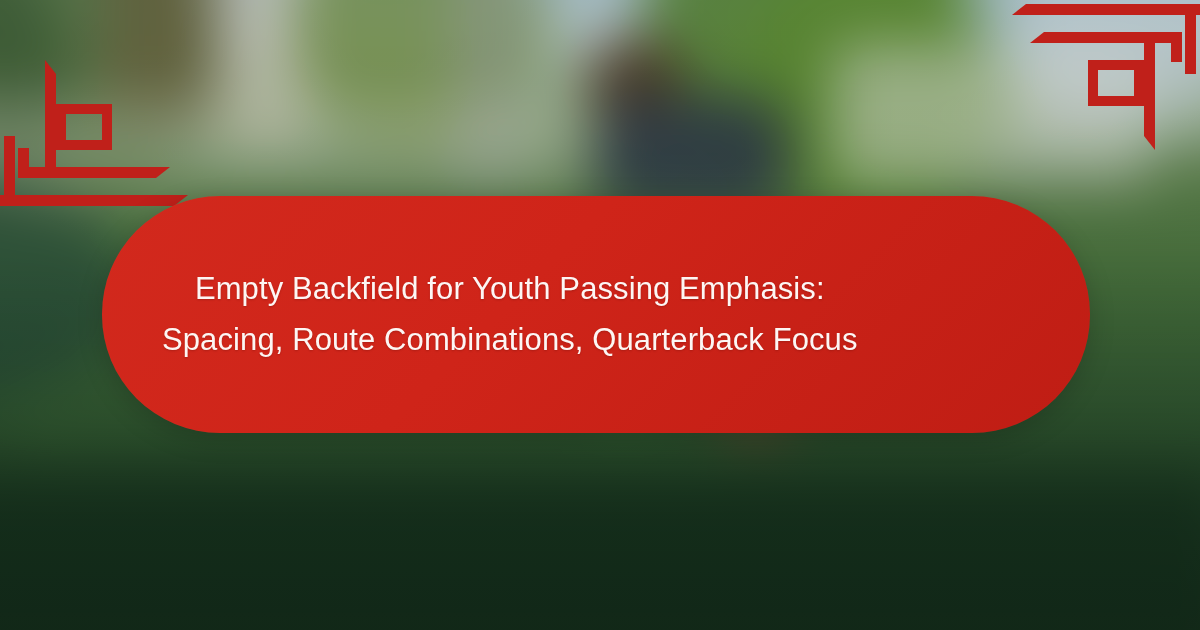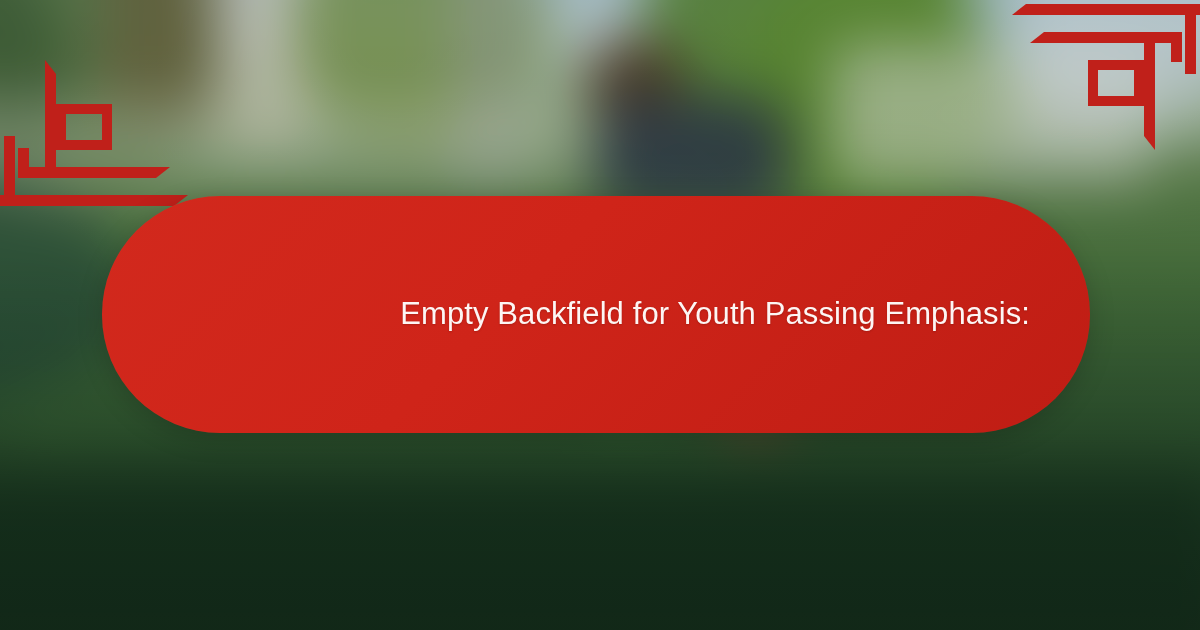--- a/index.html
+++ b/index.html
@@ -103,21 +103,21 @@
 
   
   .card {
     position:absolute;
     left:102px; top:196px;
     width:988px; height:237px;
     background:linear-gradient(135deg, #d2291d 0%, #cf2419 42%, #bf1d14 100%);
     border-radius:118px;
     display:flex;
     align-items:center;
-    justify-content:flex-end;
+    justify-content:flex-start;
     box-shadow:0 6px 26px rgba(0,0,0,0.18);
   }
 
   .card-title {
     color:#fdf6f4;
     font-family:"Liberation Sans", sans-serif;
     font-size:31px;
     font-weight:400;
     line-height:1.62;
     text-align:center;
@@ -177,16 +177,17 @@
     <span class="orn-piece p-vbar-long"></span>
     <span class="orn-piece p-sq-h-top"></span>
     <span class="orn-piece p-sq-h-bot"></span>
     <span class="orn-piece p-sq-v-left"></span>
     <span class="orn-piece p-sq-v-right"></span>
   </div>
 
   <div class="card">
     <h1 class="card-title">
       <span class="line">Empty Backfield for Youth Passing Emphasis:</span>
+      <span class="line">Spacing, Route Combinations, Quarterback Focus</span>
     </h1>
   </div>
 
 </div>
 
 </body></html>

